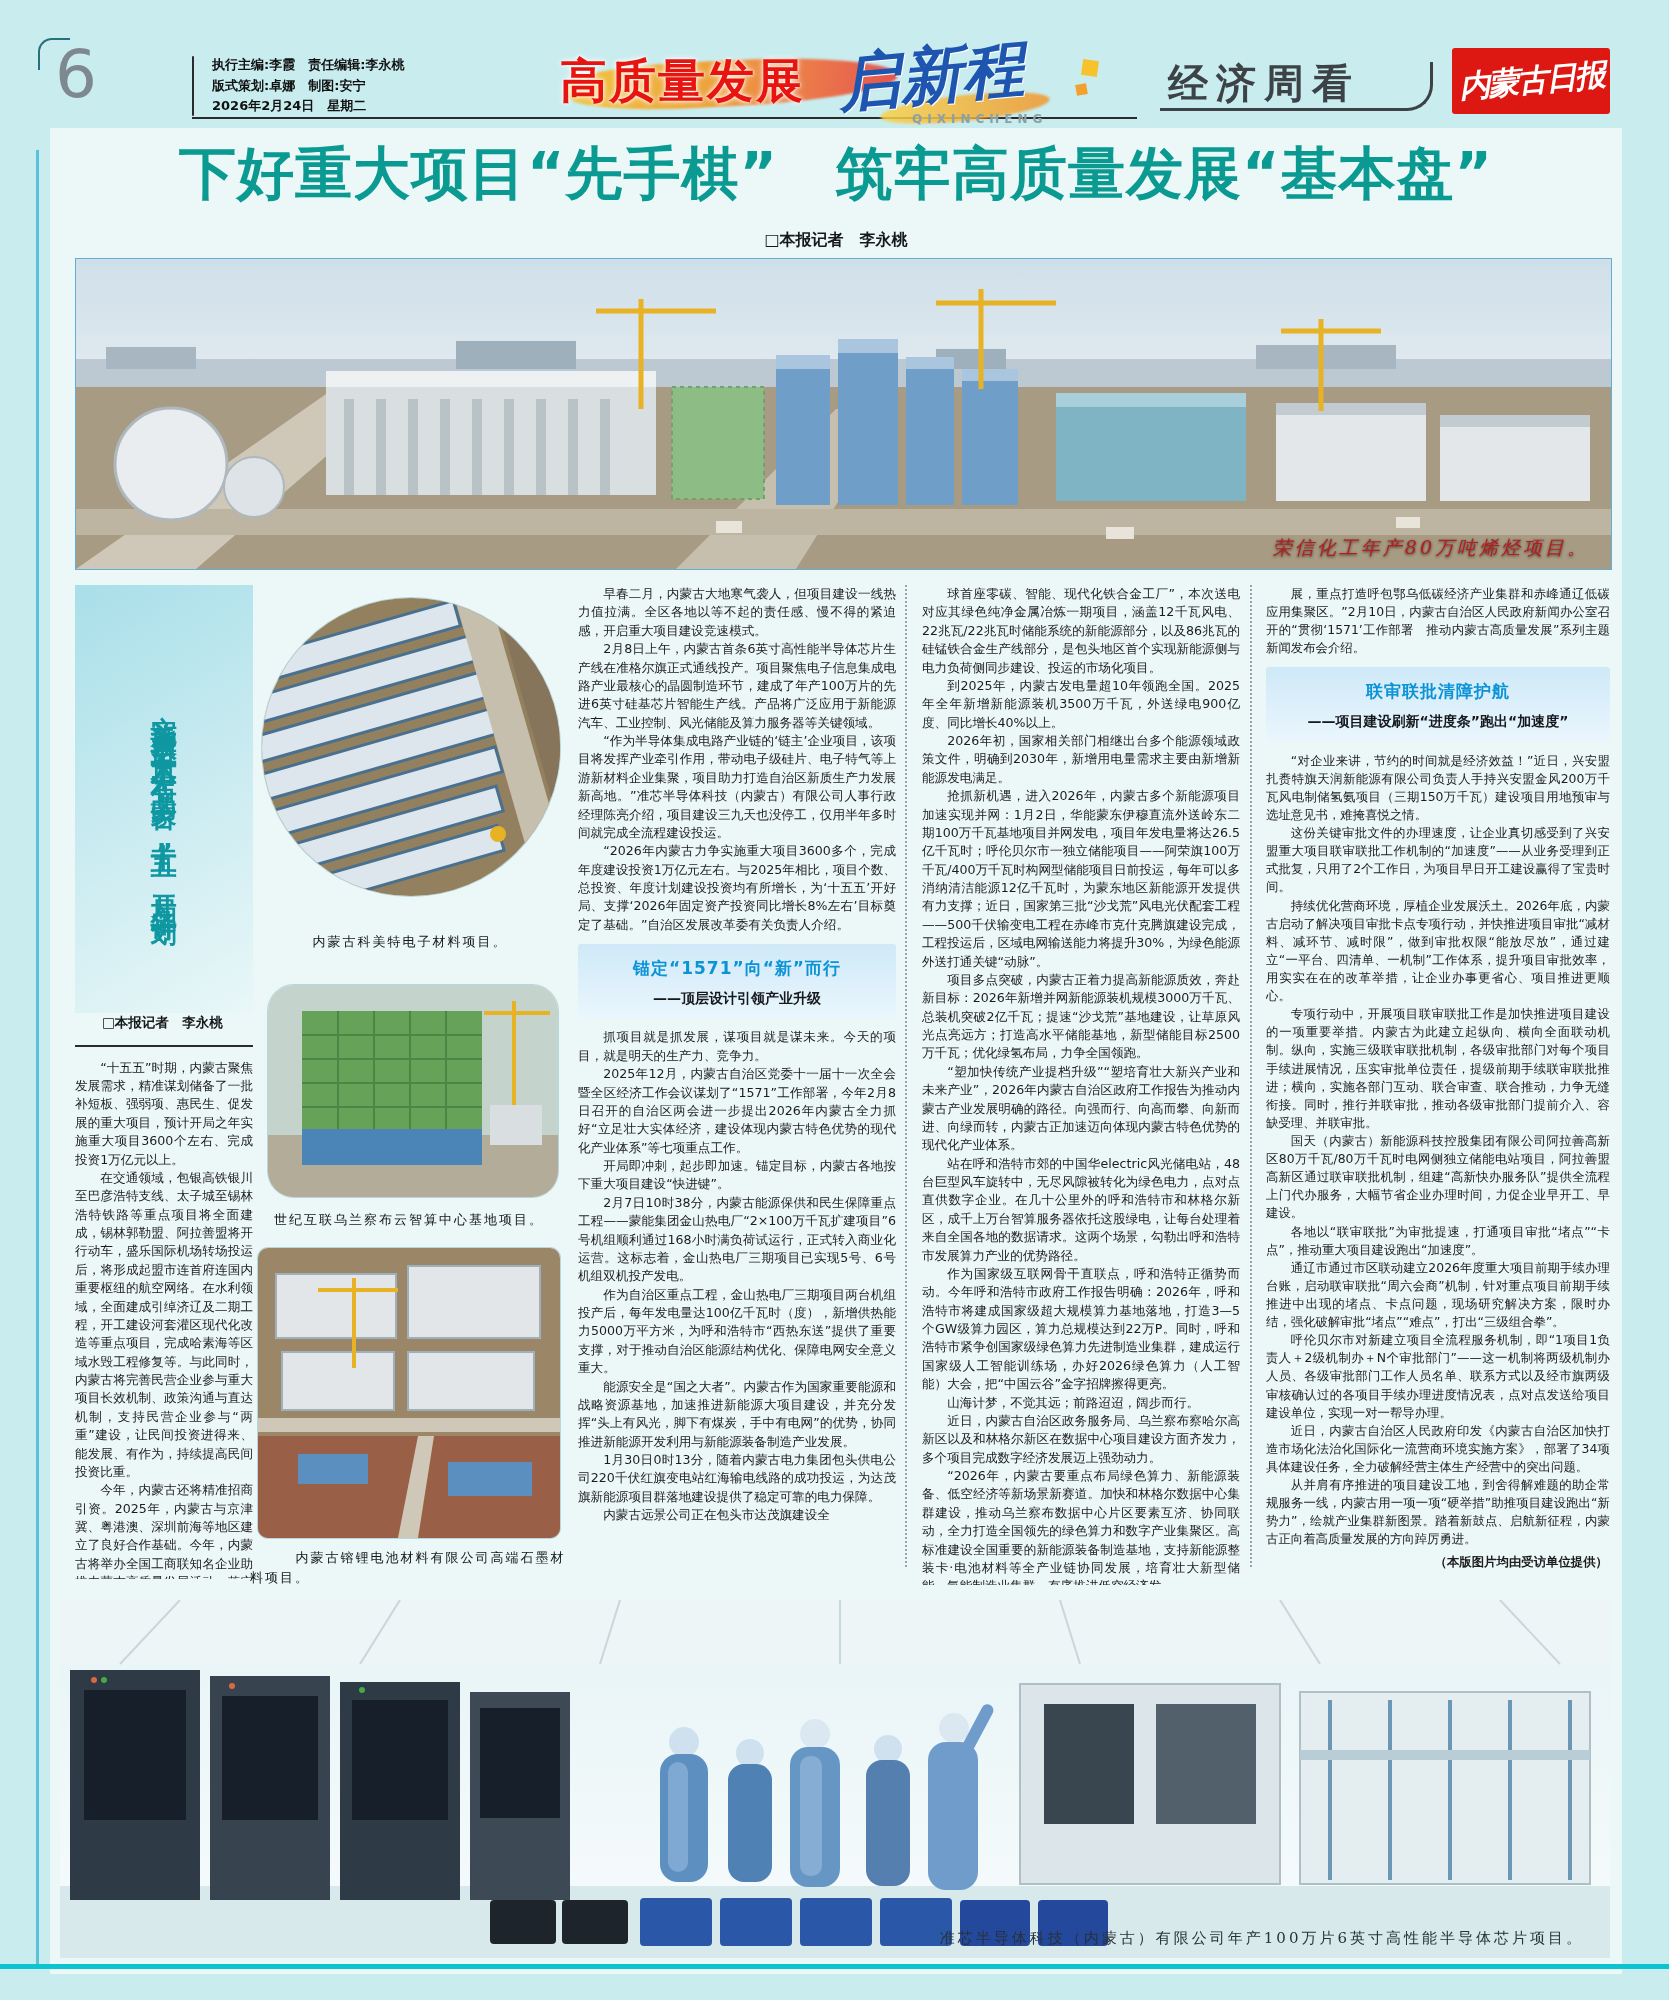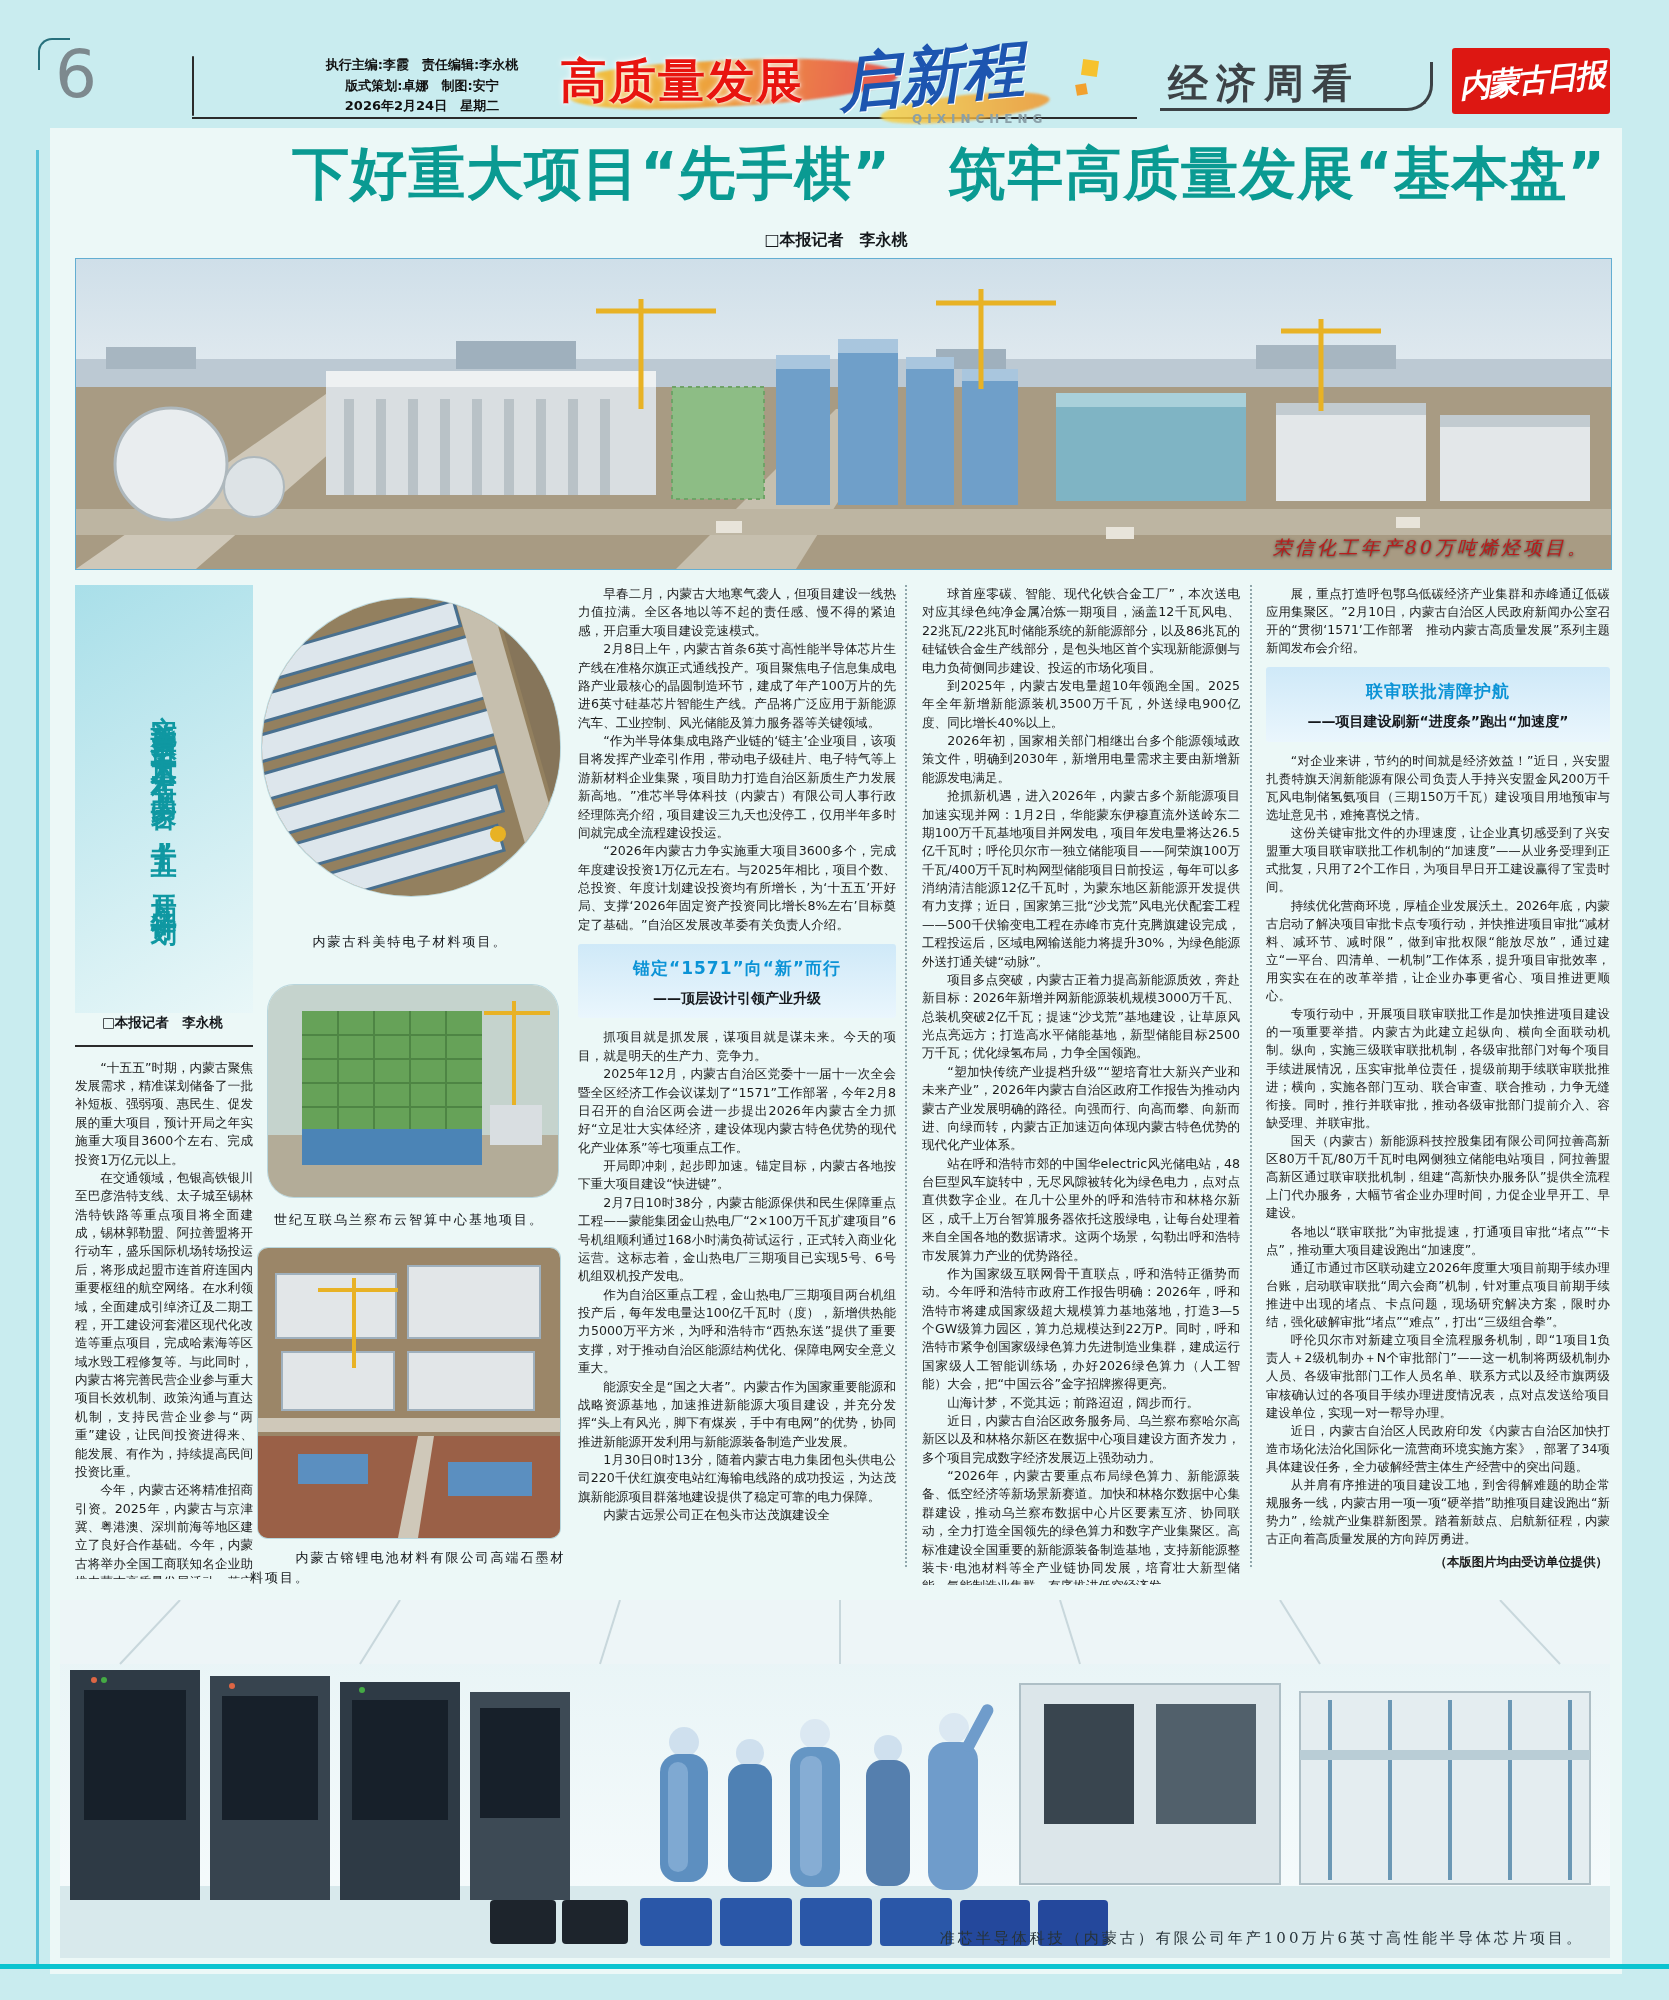--- a/index.html
+++ b/index.html
@@ -4,21 +4,21 @@
 <style>
   html,body{margin:0;padding:0;}
   body{width:1669px;height:2000px;position:relative;background:#c9ecef;
        font-family:"DejaVu Sans","Liberation Sans",sans-serif;color:#1c1c1c;overflow:hidden;}
   .abs{position:absolute;}
   .content-bg{left:50px;top:128px;width:1572px;height:1846px;background:#ecf8f7;}
   
   .pagenum{left:55px;top:42px;font-size:66px;color:#7d898e;font-weight:400;line-height:1;}
   .ed-vline{left:192px;top:56px;width:2px;height:60px;background:#2b2b2b;border-radius:2px;}
   .ed-hline{left:192px;top:117px;width:945px;height:2px;background:#2b2b2b;}
-  .edition-info{left:212px;top:55px;width:420px;font-size:13px;font-weight:700;line-height:1.58;color:#111;text-align:center;}
+  .edition-info{left:212px;top:55px;width:420px;font-size:13px;font-weight:700;line-height:1.58;color:#111;}
   .edition-info p{margin:0;}
   .brush{left:568px;top:60px;width:330px;height:46px;border-radius:40% 60% 55% 45%;
          background:linear-gradient(100deg,#f6c22e 0%,#f2992a 45%,#ef6a3a 75%,#e8433f 100%);
          transform:rotate(-3deg);opacity:.9;filter:blur(1px);}
   .brush2{left:880px;top:95px;width:170px;height:26px;border-radius:50%;
           background:linear-gradient(90deg,#f8d34b,#f0972e);transform:rotate(-6deg);opacity:.85;filter:blur(1px);}
   .mast-red{left:560px;top:50px;font-size:47px;font-weight:900;color:#e8140f;letter-spacing:2px;
             text-shadow:0 0 3px #fff,0 0 6px #fff;}
   .mast-blue{left:838px;top:34px;font-size:62px;font-weight:900;color:#1d55b0;font-style:italic;
              font-family:"DejaVu Serif","Liberation Serif",serif;transform:rotate(-5deg);
@@ -27,21 +27,21 @@
   .sq1{left:1082px;top:60px;width:16px;height:16px;background:#f6c22e;transform:rotate(8deg);}
   .sq2{left:1076px;top:84px;width:11px;height:11px;background:#f2a12e;transform:rotate(-10deg);}
   .section-title{left:1168px;top:56px;font-size:40px;font-weight:800;color:#3c4246;letter-spacing:8px;}
   .section-underline{left:1160px;top:62px;width:270px;height:46px;border-bottom:3px solid #3c4246;
                      border-right:3px solid #3c4246;border-bottom-right-radius:26px;}
   .logo-box{left:1452px;top:48px;width:158px;height:66px;background:#dd1712;border-radius:3px;
             display:flex;align-items:center;justify-content:center;}
   .logo-text{color:#fff;font-family:"DejaVu Serif","Liberation Serif",serif;font-weight:900;
              font-size:31px;font-style:italic;transform:rotate(-5deg);letter-spacing:-2px;}
   
-  .headline{left:66px;top:136px;width:1540px;text-align:right;font-size:57px;font-weight:900;
+  .headline{left:66px;top:136px;width:1540px;text-align:center;font-size:57px;font-weight:900;
             color:#0a9a92;letter-spacing:1px;white-space:nowrap;}
   .byline-main{left:66px;top:230px;width:1540px;text-align:center;font-size:16px;font-weight:700;color:#15181c;}
   
   .main-photo{left:75px;top:258px;width:1535px;height:310px;border:1px solid #63aed2;overflow:hidden;background:#cfdde6;}
   .main-photo svg{display:block;}
   .photo-cap-overlay{position:absolute;right:22px;bottom:8px;color:#b91c1c;
         font-family:"DejaVu Serif","Liberation Serif",serif;font-style:italic;font-size:19px;
         letter-spacing:3px;text-shadow:0 1px 3px rgba(0,0,0,.7);}
   
   .col{top:585px;height:1000px;overflow:hidden;font-size:12.6px;line-height:1.46;text-align:justify;}

